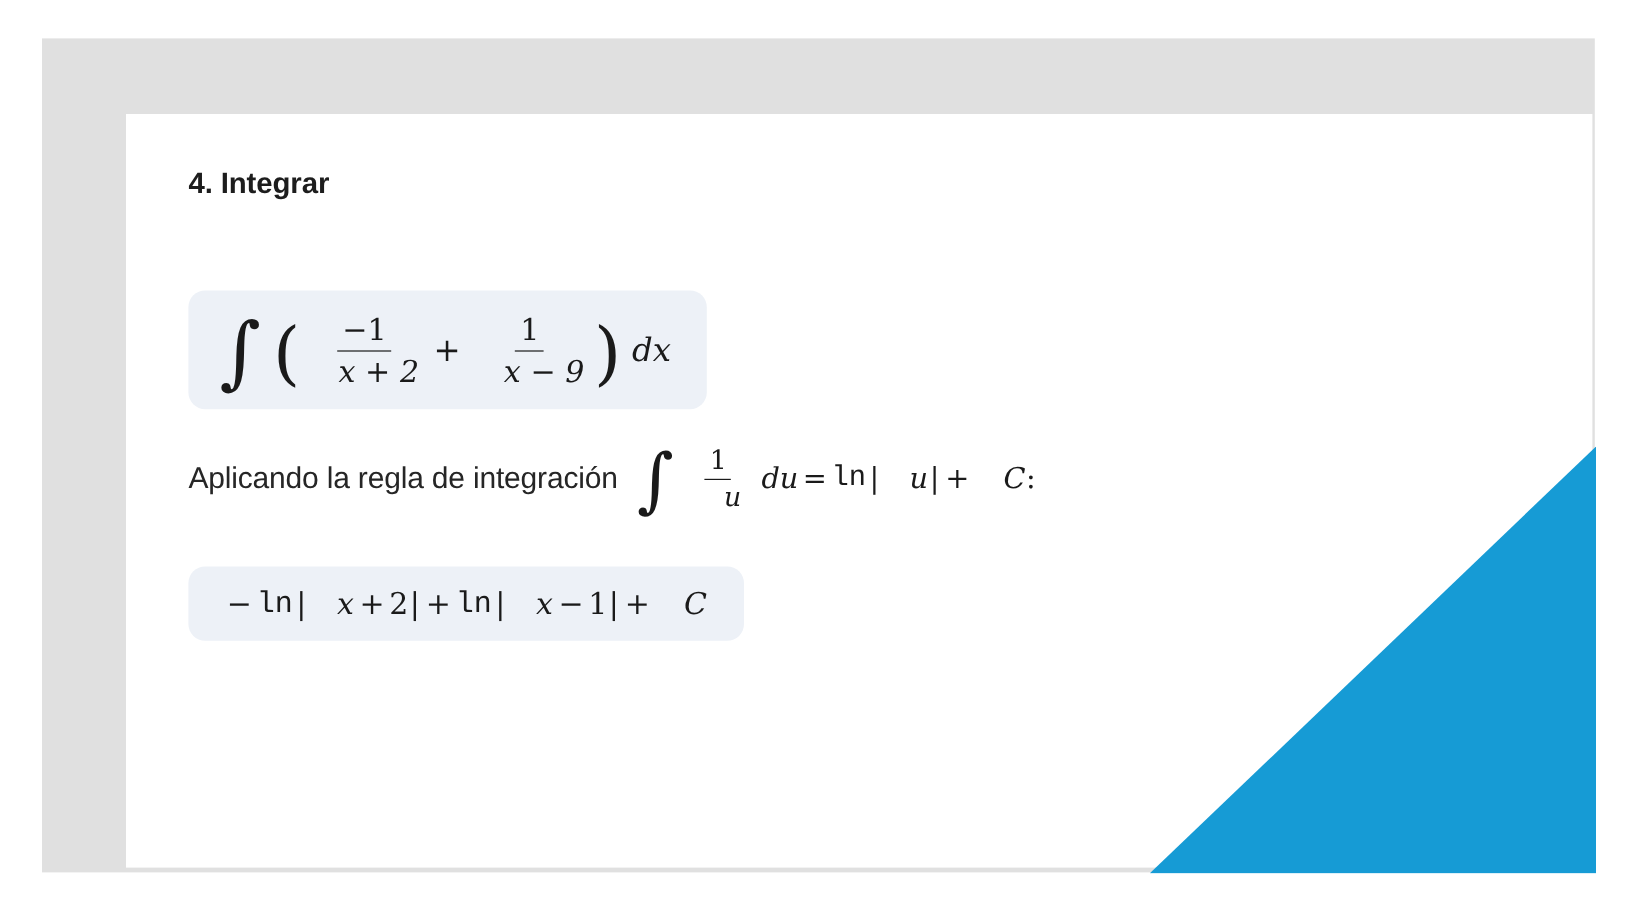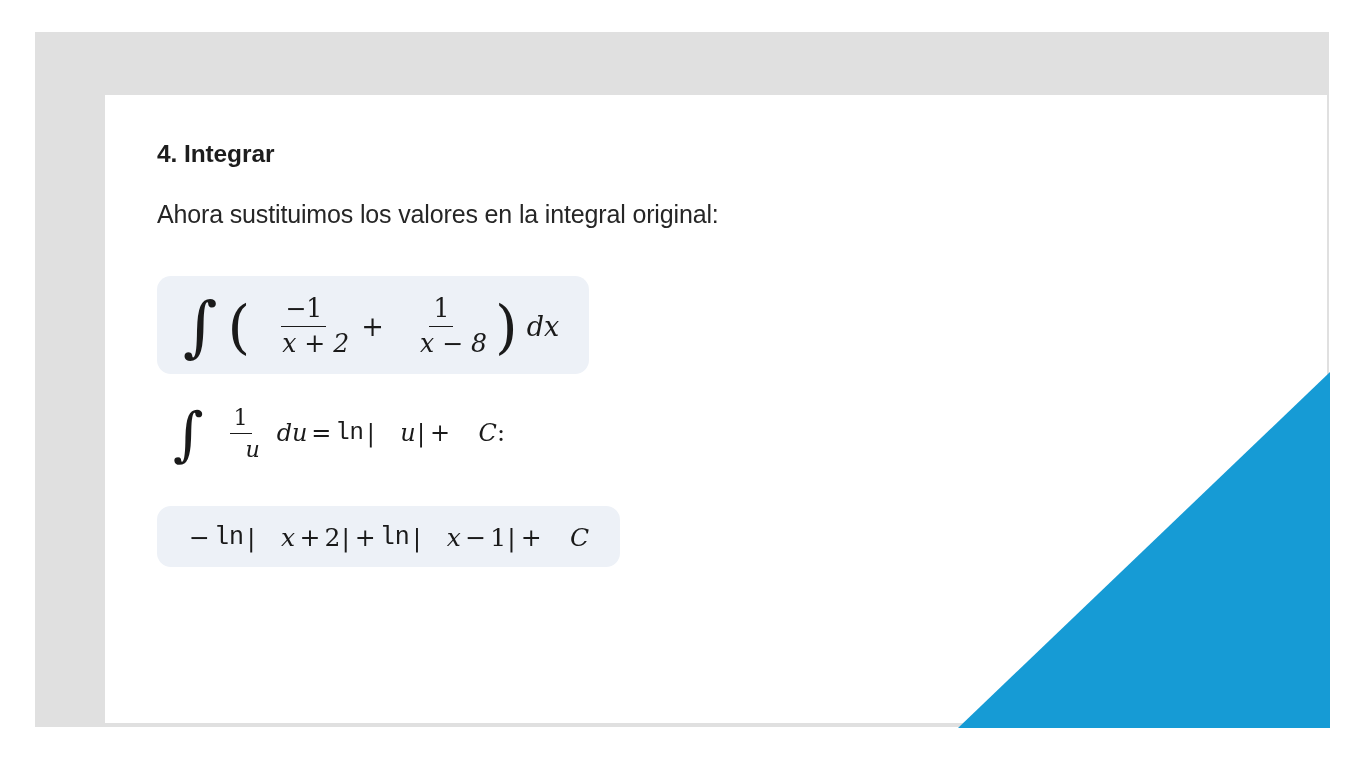--- a/index.html
+++ b/index.html
@@ -145,44 +145,44 @@
   .spacer { display: inline-block; width: 7px; }
 </style>
 </head>
 <body>
 
 <div class="slide-frame">
   <div class="slide-card">
 
     <h2 class="step-title">4. Integrar</h2>
 
-    <p class="body-text">Ahora sustituimos los valores en la integral original:</p>
 
     <div>
       <div class="formula-box formula-box-1">
         <span class="math display">
           <span class="intsign">∫</span>
           <span class="spacer"></span>
           <span class="paren">(</span>
           <span class="frac">
             <span class="num mn">−1</span>
             <span class="den mi">x + 2</span>
           </span>
           <span class="mo">+</span>
           <span class="frac">
             <span class="num mn">1</span>
-            <span class="den mi">x − 8</span>
+            <span class="den mi">x − 9</span>
           </span>
           <span class="paren">)</span>
           <span class="dx">dx</span>
         </span>
       </div>
     </div>
 
     <p class="body-text" style="margin-top:30px; display:flex; align-items:center; gap:0;">
+      <span>Aplicando la regla de integración</span>
       <span class="math inline" style="margin-left:16px;">
         <span class="intsign">∫</span>
         <span class="spacer"></span>
         <span class="frac">
           <span class="num mn">1</span>
           <span class="den mi">u</span>
         </span>
         <span class="dx">du</span>
         <span class="mo">=</span>
         <span class="mfn">ln</span>

